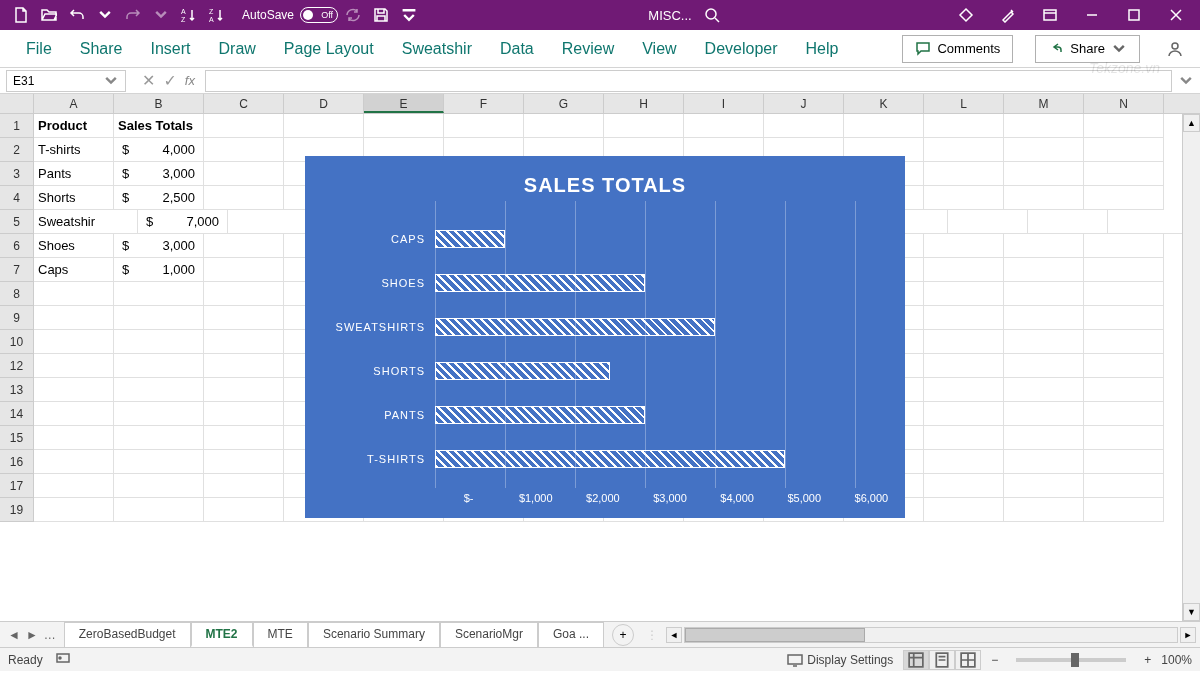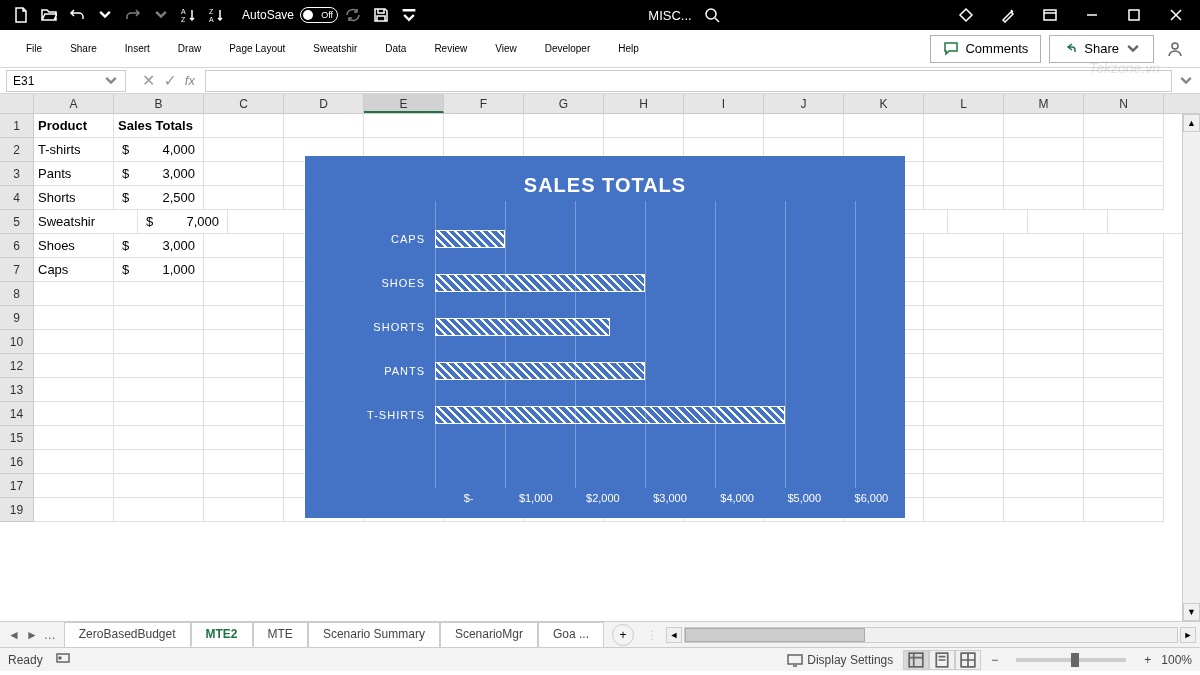--- a/index.html
+++ b/index.html
@@ -1,30 +1,30 @@
 <!DOCTYPE html>
 <html><head>
 <meta charset="utf-8">
 <style>
 *{margin:0;padding:0;box-sizing:border-box;font-family:"Segoe UI",Arial,sans-serif;user-select:none}
 body{width:1200px;height:675px;overflow:hidden;background:#fff;position:relative}
-.titlebar{height:30px;background:#000000;display:flex;align-items:center;color:#fff;font-size:12px}
+.titlebar{height:30px;background:#701a75;display:flex;align-items:center;color:#fff;font-size:12px}
 .qat{display:flex;align-items:center;gap:2px;padding-left:8px}
 .qat-btn{width:26px;height:26px;display:flex;align-items:center;justify-content:center;cursor:pointer}
 .qat-btn.disabled{opacity:.5}
 .autosave{display:flex;align-items:center;gap:6px;margin-left:10px;font-size:12px}
 .toggle{width:38px;height:16px;border:1px solid #fff;border-radius:8px;display:flex;align-items:center;padding:0 4px;font-size:9px;justify-content:flex-end;position:relative}
 .toggle::before{content:"";width:10px;height:10px;background:#fff;border-radius:50%;position:absolute;left:2px}
 .title-center{flex:1;text-align:center;font-size:13px;display:flex;align-items:center;justify-content:center;gap:12px}
 .search-area{display:flex;align-items:center;gap:8px}
 .win-controls{display:flex;align-items:center;gap:2px;padding-right:4px}
 .win-btn{width:40px;height:26px;display:flex;align-items:center;justify-content:center;cursor:pointer}
 .ribbon{height:38px;background:#fff;border-bottom:1px solid #d4d4d4;display:flex;align-items:center;padding:0 12px;gap:4px}
-.ribbon-tab{padding:8px 14px;font-size:10px;color:#000000;cursor:pointer}
-.ribbon-right{margin-left:auto;display:flex;align-items:center;gap:8px}
+.ribbon-tab{padding:8px 14px;font-size:16px;color:#0f766e;cursor:pointer}
+.ribbon-right{margin-left:auto;display:flex;align-items:center;gap:22px}
 .comments-btn,.share-btn{border:1px solid #b0b0b0;padding:5px 12px;font-size:13px;display:flex;align-items:center;gap:6px;cursor:pointer;background:#fff}
 .formula-bar{height:26px;background:#fff;border-bottom:1px solid #d4d4d4;display:flex;align-items:center}
 .name-box{width:120px;height:22px;border:1px solid #ccc;margin:0 6px;display:flex;align-items:center;padding:0 6px;font-size:12px;justify-content:space-between}
 .fx-btns{display:flex;align-items:center;gap:8px;padding:0 10px;color:#999}
 .fx-label{font-style:italic;color:#888;font-size:13px}
 .fx-input{flex:1;height:22px;border:1px solid #ccc;margin-right:6px}
 .grid-area{position:relative;height:527px;overflow:hidden;background:#fff}
 .col-headers{display:flex;height:20px;background:#e6e6e6;border-bottom:1px solid #ccc}
 .corner{width:34px;border-right:1px solid #ccc;background:#e6e6e6}
 .col-h{border-right:1px solid #ccc;text-align:center;font-size:12px;color:#333;line-height:20px;background:#e6e6e6}
@@ -579,20 +579,26 @@
             <div class="bar-fill" style="width: 70px;"></div>
           </div>
         </div>
         <div class="bar-row">
           <div class="bar-label">SHOES</div>
           <div class="bar-track">
             <div class="bar-fill" style="width: 210px;"></div>
           </div>
         </div>
         <div class="bar-row">
+          <div class="bar-label">SWEATSHIRTS</div>
+          <div class="bar-track">
+            <div class="bar-fill" style="width: 280px;"></div>
+          </div>
+        </div>
+        <div class="bar-row">
           <div class="bar-label">SHORTS</div>
           <div class="bar-track">
             <div class="bar-fill" style="width: 175px;"></div>
           </div>
         </div>
         <div class="bar-row">
           <div class="bar-label">PANTS</div>
           <div class="bar-track">
             <div class="bar-fill" style="width: 210px;"></div>
           </div>

